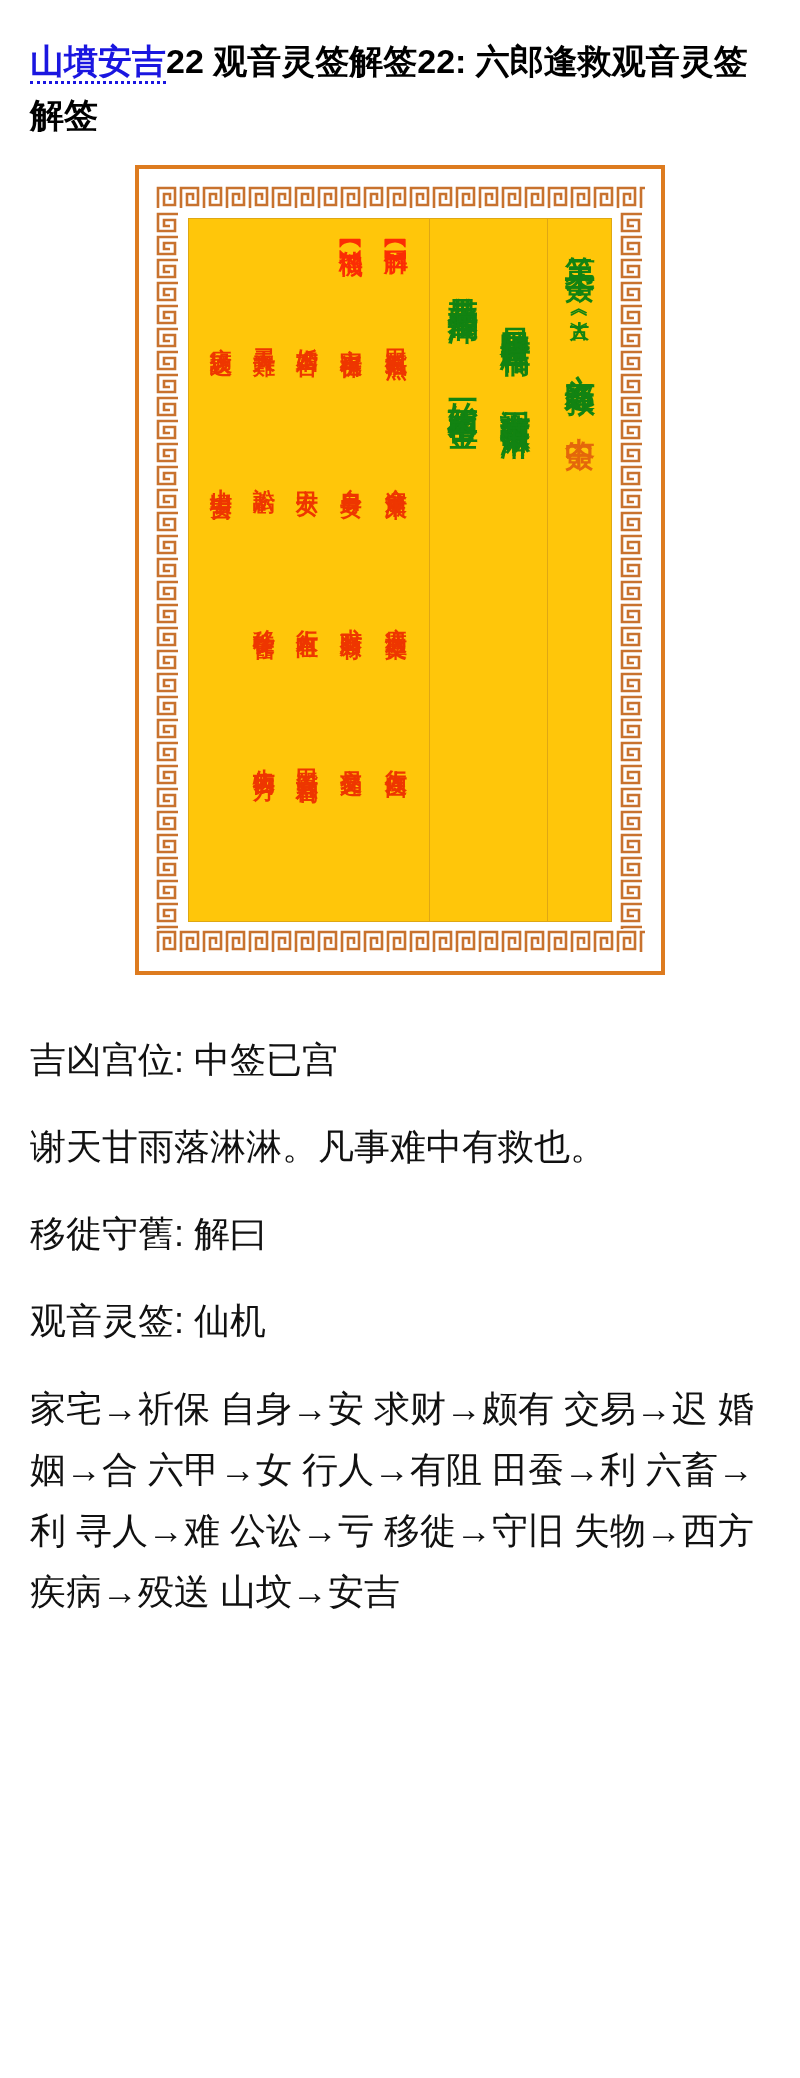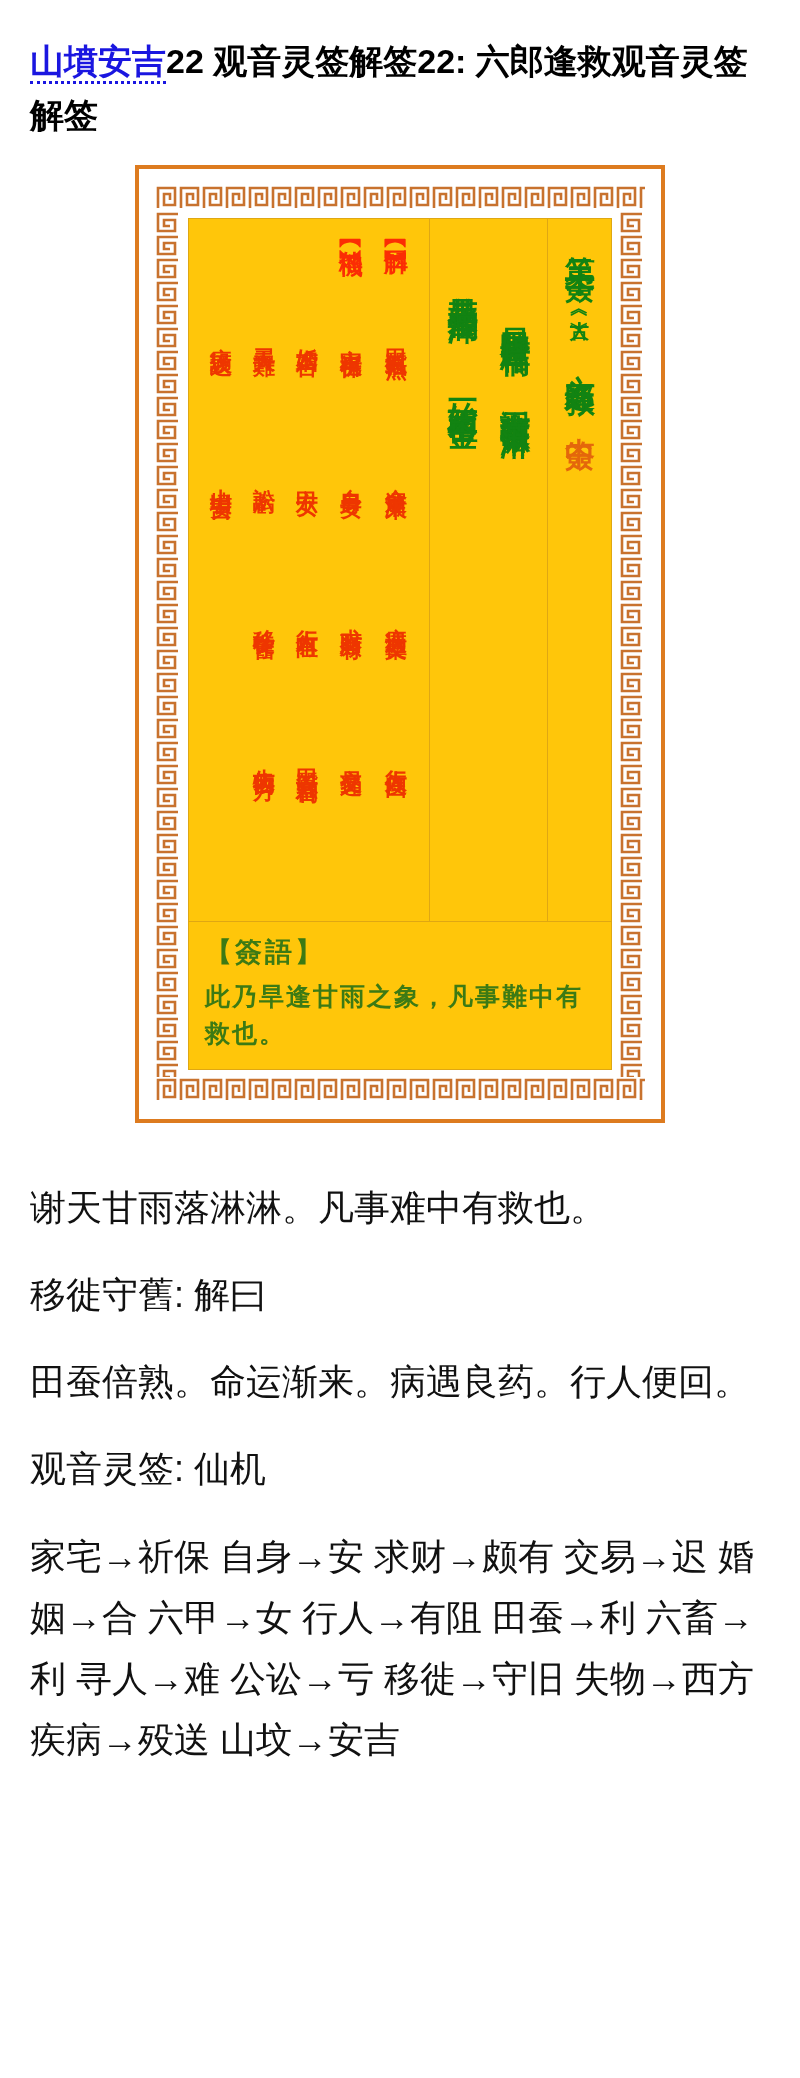--- a/index.html
+++ b/index.html
@@ -185,27 +185,23 @@
             <div class="slot">
                 <div class="v red-item">病設送</div>
               </div>
             <div class="slot">
                 <div class="v red-item">山墳安吉</div>
               </div>
           </div>
         </div>
       </div>
 
-      <div class="qianyu">
-        <div class="q-label">【簽語】</div>
-        <div class="q-text">此乃旱逢甘雨之象，凡事難中有救也。</div>
-      </div>
     </div>
   </div>
 </div>
 
 <div class="content">
+  <p class="para">吉凶宫位: 中签已宫</p>
   <p class="para">谢天甘雨落淋淋。凡事难中有救也。</p>
   <p class="para">移徙守舊: 解曰</p>
-  <p class="para">田蚕倍熟。命运渐来。病遇良药。行人便回。</p>
   <p class="para">观音灵签: 仙机</p>
   <p class="para">家宅→祈保 自身→安 求财→颇有 交易→迟 婚姻→合 六甲→女 行人→有阻 田蚕→利 六畜→利 寻人→难 公讼→亏 移徙→守旧 失物→西方 疾病→殁送 山坟→安吉</p>
 </div>
 
 </body></html>

